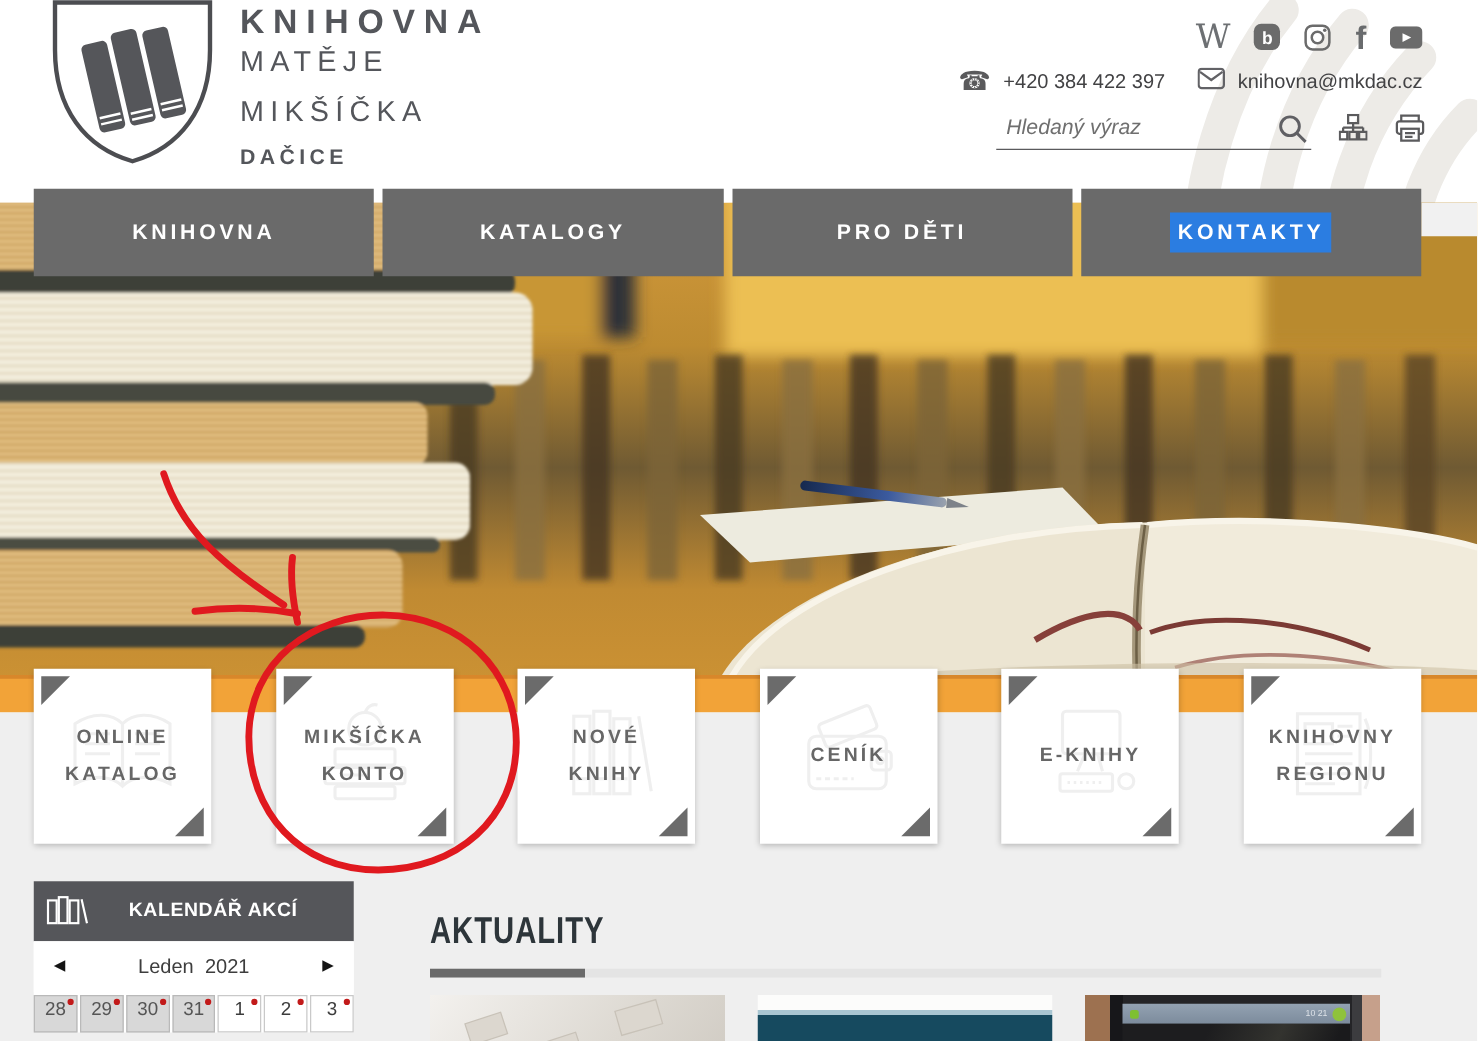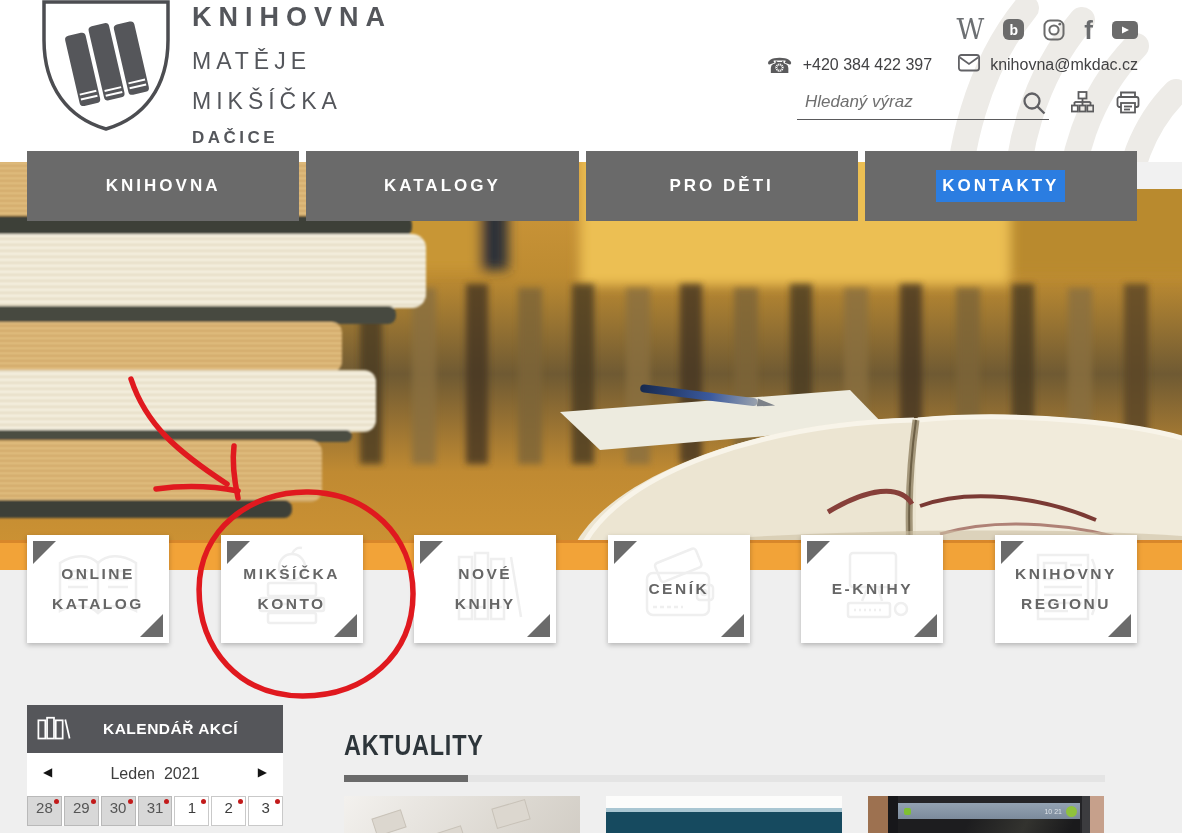--- a/index.html
+++ b/index.html
@@ -9,21 +9,21 @@
 
   
   .lower-bg { position:absolute; left:0; top:570px; width:1182px; height:263px; background:#efefef; }
 
   
   .header { position:absolute; left:0; top:0; width:1182px; height:162px; background:#fff; }
   .hand-watermark { position:absolute; right:0; top:0; z-index:0; }
   .logo { position:absolute; left:36px; top:0; width:140px; height:132px; z-index:1; cursor:pointer; }
   .brand { position:absolute; left:192px; top:2px; z-index:1; color:#54565b; }
   .brand .l1 { font-size:27px; font-weight:700; letter-spacing:7px; }
-  .brand .l2 { font-size:23px; font-weight:400; letter-spacing:5px; margin-top:15px; }
+  .brand .l2 { font-size:23px; font-weight:400; letter-spacing:5px; margin-top:3px; }
   .brand .l3 { font-size:23px; font-weight:400; letter-spacing:5px; margin-top:13px; }
   .brand .l4 { font-size:17px; font-weight:700; letter-spacing:3.5px; margin-top:13px; }
 
   .social { position:absolute; top:16px; right:44px; display:flex; align-items:center; gap:19px; z-index:2; }
   .soc { display:flex; align-items:center; justify-content:center; cursor:pointer; }
   .soc-w { font-family:"DejaVu Serif", serif; font-size:27px; color:#6d7073; line-height:1; }
   .soc-blogger { width:21px; height:21px; background:#6b6b6b; border-radius:6px; color:#fff;
                  font-weight:700; font-size:14px; }
   .soc-fb { font-size:26px; font-weight:700; color:#696b6d; line-height:1; }
 
@@ -45,21 +45,21 @@
   .nav { position:absolute; left:27px; top:151px; width:1110px; height:70px; display:flex; gap:7px; z-index:3; }
   .nav-item { flex:1; background:#6a6a6a; display:flex; align-items:center; justify-content:center;
               color:#fff; font-size:17px; font-weight:700; letter-spacing:3px; cursor:pointer; }
   .nav-item .sel { background:#2b7de1; padding:6px 6px; }
 
   
   .hero { position:absolute; left:0; top:162px; width:1182px; height:408px; overflow:hidden; z-index:1; }
 
   
   .tiles { position:absolute; left:27px; top:535px; width:1110px; display:flex; justify-content:space-between; z-index:4; }
-  .tile { position:relative; width:142px; height:108px; background:#fff; box-shadow:0 2px 5px rgba(0,0,0,.25);
+  .tile { position:relative; width:142px; height:140px; background:#fff; box-shadow:0 2px 5px rgba(0,0,0,.25);
           display:flex; flex-direction:column; align-items:center; justify-content:center; cursor:pointer; }
   .tile::before { content:""; position:absolute; top:6px; left:6px; width:0; height:0;
                   border-top:23px solid #6b6b6b; border-right:23px solid transparent; }
   .tile::after  { content:""; position:absolute; bottom:6px; right:6px; width:0; height:0;
                   border-bottom:23px solid #6b6b6b; border-left:23px solid transparent; }
   .tile .ticon { position:absolute; inset:0; display:flex; align-items:center; justify-content:center; }
   .tile .tlabel { position:relative; z-index:1; font-size:15.5px; font-weight:700; letter-spacing:2.5px;
                   color:#666; line-height:30px; text-align:center; }
 
   

